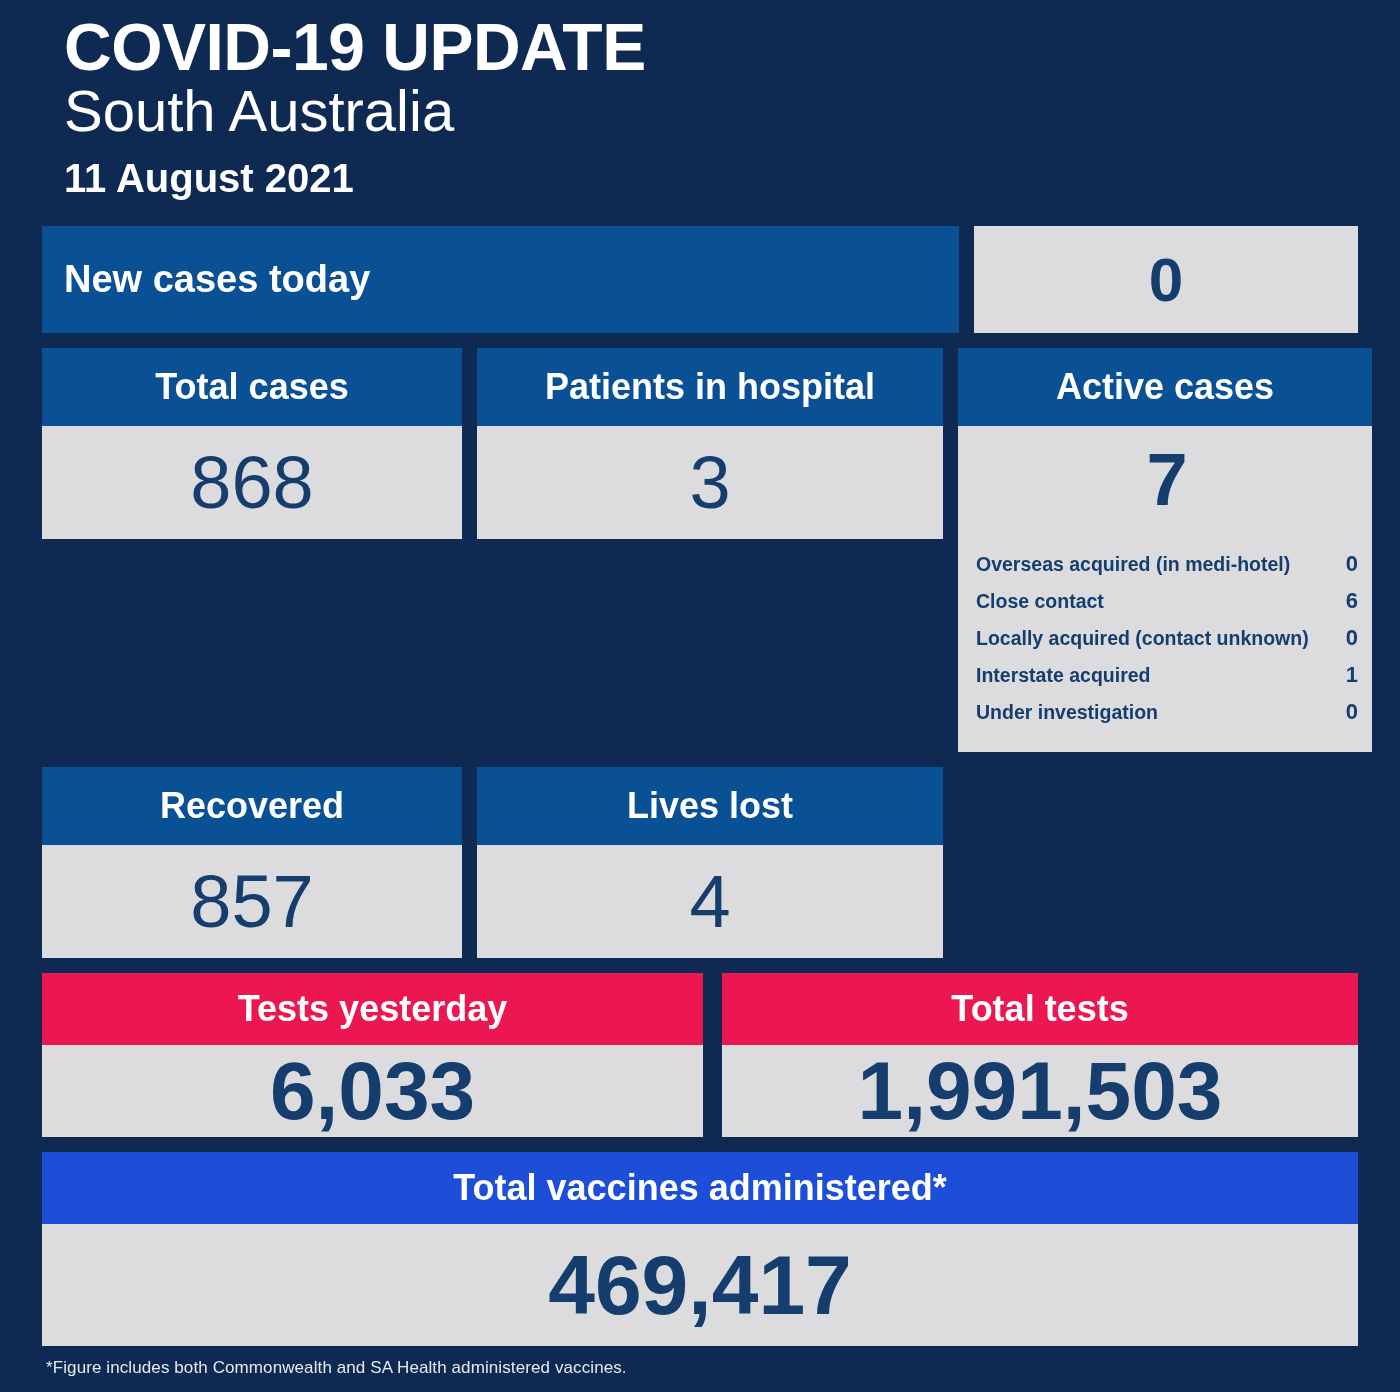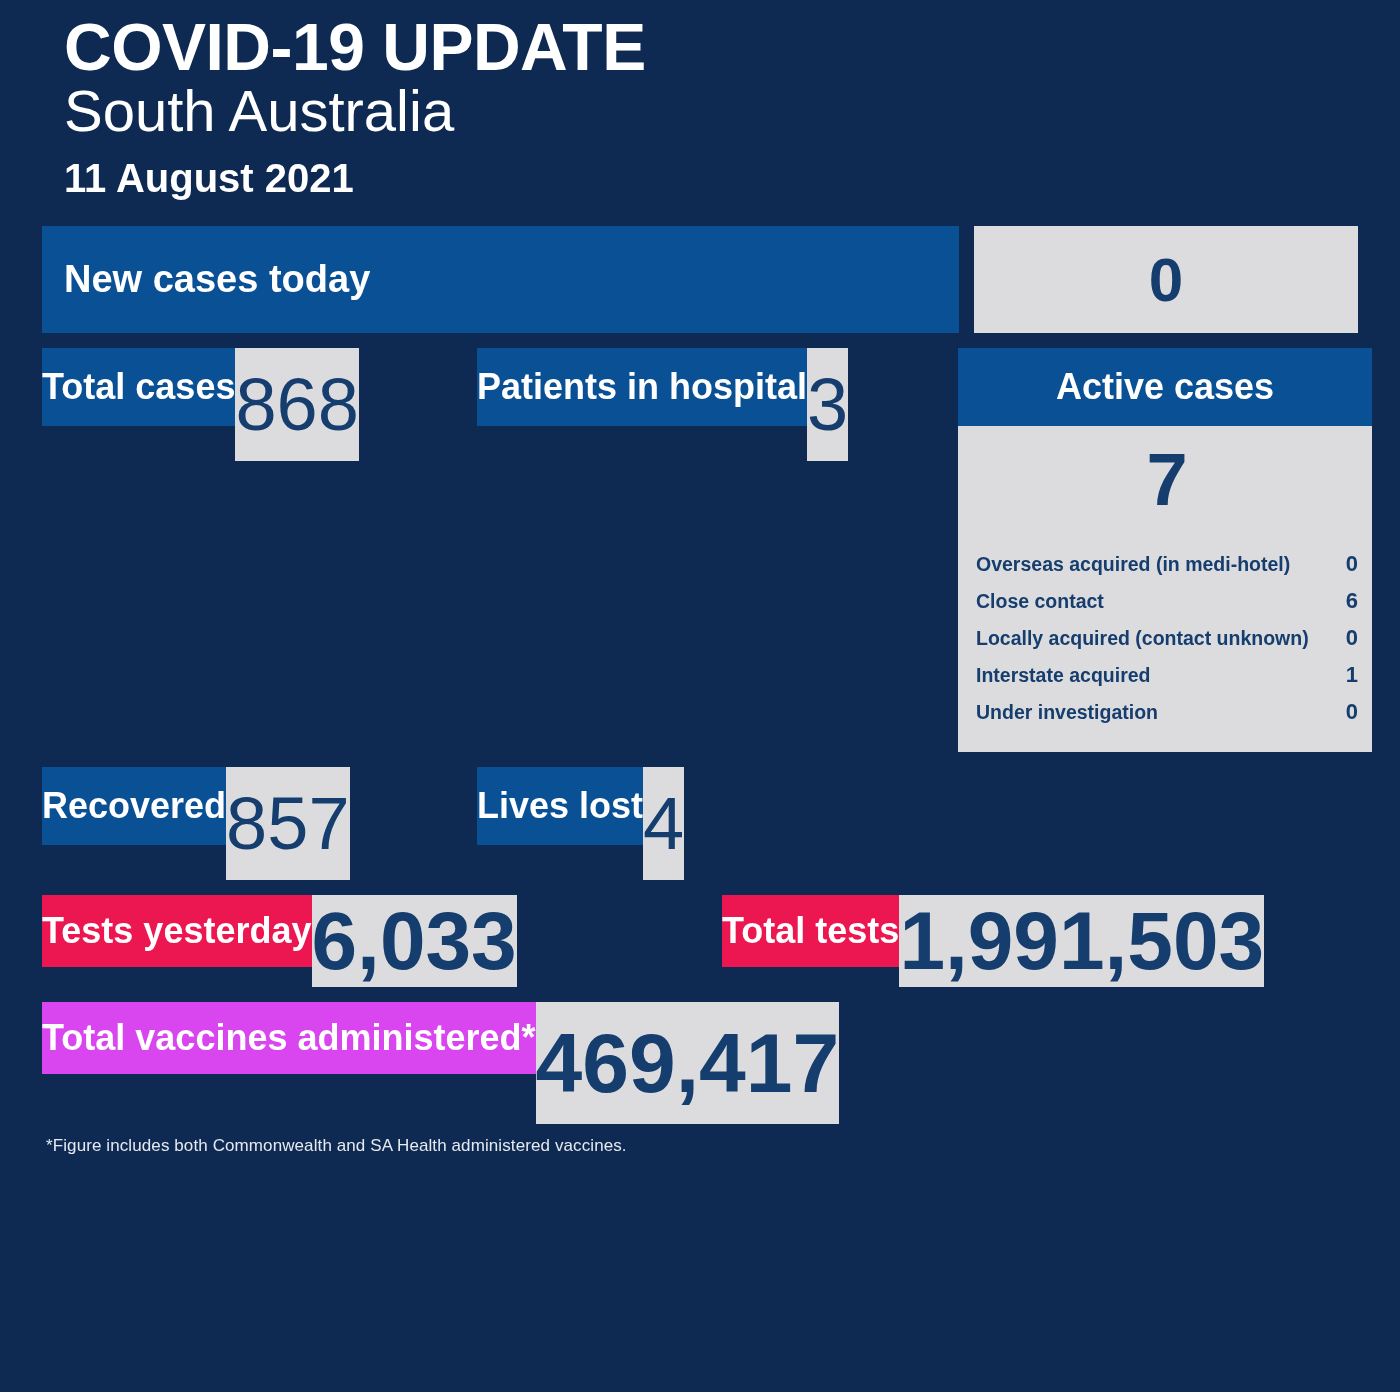--- a/index.html
+++ b/index.html
@@ -52,21 +52,21 @@
   }
 
   
   .grid-rows { margin-top: 18px; }
 
   .row { display: flex; gap: 15px; }
   .row + .row { margin-top: 15px; }
 
   .band-blue  { background: #0a5095; }
   .band-red   { background: #ec1650; }
-  .band-teal  { background: #d946ef; }
+  .band-teal  { background: #1d4ed8; }
   .val-grey   { background: #dcdcde; color: #153e6e; }
 
   
   .newcases {
     display: flex;
     height: 107px;
   }
   .newcases-label {
     flex: 0 0 917px;
     display: flex;
@@ -81,21 +81,21 @@
     flex: 1 1 auto;
     margin-left: 15px;
     display: flex;
     align-items: center;
     justify-content: center;
     font-size: 62px;
     font-weight: bold;
   }
 
   
-  .card { display: flex; flex-direction: row; }
+  .card { display: flex; flex-direction: column; }
   .card-label {
     height: 78px;
     display: flex;
     align-items: center;
     justify-content: center;
     font-size: 36px;
     font-weight: bold;
     text-align: center;
   }
   .card-value {

